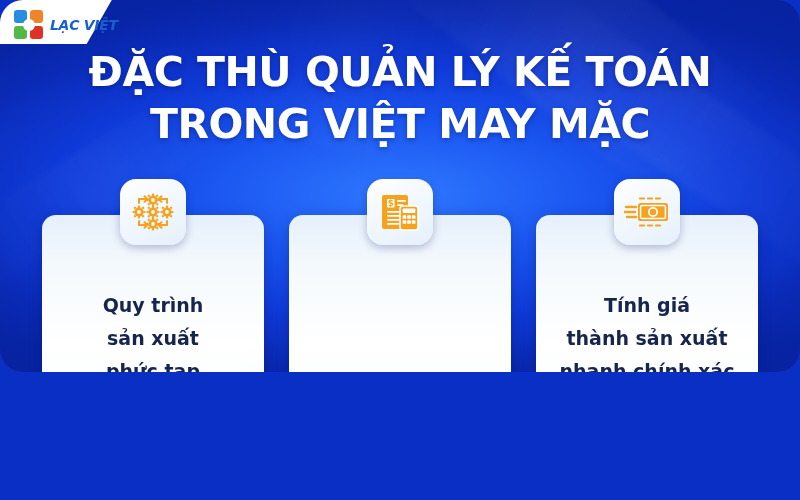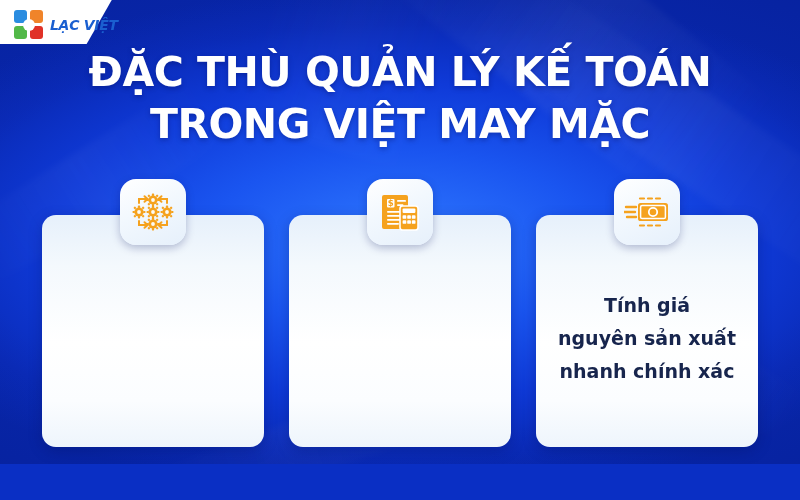--- a/index.html
+++ b/index.html
@@ -3,24 +3,25 @@
 <meta charset="utf-8">
 <style>
   html, body {
     margin: 0;
     padding: 0;
     background: #0a2fc4;
   }
   #stage {
     position: relative;
     width: 800px;
-    height: 464px;
+    height: 372px;
     overflow: hidden;
     font-family: "Liberation Sans", sans-serif;
     background: #0c33c6;
+    border-radius: 23px;
   }
   
   .bg-base {
     position: absolute;
     inset: 0;
     background:
       radial-gradient(ellipse 70% 55% at 50% 52%, #2f78ff 0%, #1a55f0 35%, #0f3ad8 62%, #0a2bb8 85%, #0826aa 100%);
   }
   .bg-vignette {
     position: absolute;
@@ -256,20 +257,23 @@
               <rect x="-6.4" y="-1.1" width="2.3" height="2.2" rx="0.6"></rect>
               <rect x="4.1" y="-1.1" width="2.3" height="2.2" rx="0.6"></rect>
               <rect x="-5.2" y="-5.2" width="2.2" height="2.2" rx="0.6" transform="rotate(45 -4.1 -4.1)"></rect>
               <rect x="3" y="3" width="2.2" height="2.2" rx="0.6" transform="rotate(45 4.1 4.1)"></rect>
               <rect x="3" y="-5.2" width="2.2" height="2.2" rx="0.6" transform="rotate(-45 4.1 -4.1)"></rect>
               <rect x="-5.2" y="3" width="2.2" height="2.2" rx="0.6" transform="rotate(-45 -4.1 4.1)"></rect>
             </g>
           </g>
         </svg>
       </div>
+      <div class="card-text">Quy trình
+sản xuất
+phức tạp</div>
     </div>
 
     <div class="card">
       <div class="badge">
         <svg width="44" height="44" viewBox="0 0 44 44" aria-hidden="true">
           <path d="M6 5 h22 a2 2 0 0 1 2 2 v32 h-24 a2 2 0 0 1 -2 -2 v-30 a2 2 0 0 1 2 -2 z" fill="#f5a21e"></path>
           <g fill="#ffffff">
             <rect x="9" y="9" width="7.5" height="8.5" rx="1"></rect>
             <rect x="19" y="10" width="9" height="1.8" rx="0.9"></rect>
             <rect x="19" y="14.2" width="6.5" height="1.8" rx="0.9"></rect>
@@ -304,18 +308,18 @@
           <g stroke="#f5a21e" stroke-width="2.2" stroke-linecap="round" stroke-dasharray="4 4">
             <line x1="16" y1="6.5" x2="38" y2="6.5"></line>
             <line x1="16" y1="33.5" x2="38" y2="33.5"></line>
           </g>
           <rect x="14" y="11" width="30" height="18" rx="2.6" fill="#f5a21e"></rect>
           <rect x="16.6" y="13.5" width="24.8" height="13" rx="1.6" fill="none" stroke="#ffffff" stroke-width="1.5"></rect>
           <circle cx="29" cy="20" r="4.2" fill="none" stroke="#ffffff" stroke-width="1.8"></circle>
         </svg>
       </div>
       <div class="card-text">Tính giá
-nguyên sản xuất
+thành sản xuất
 nhanh chính xác</div>
     </div>
 
   </div>
 </div>
 
 </body></html>

